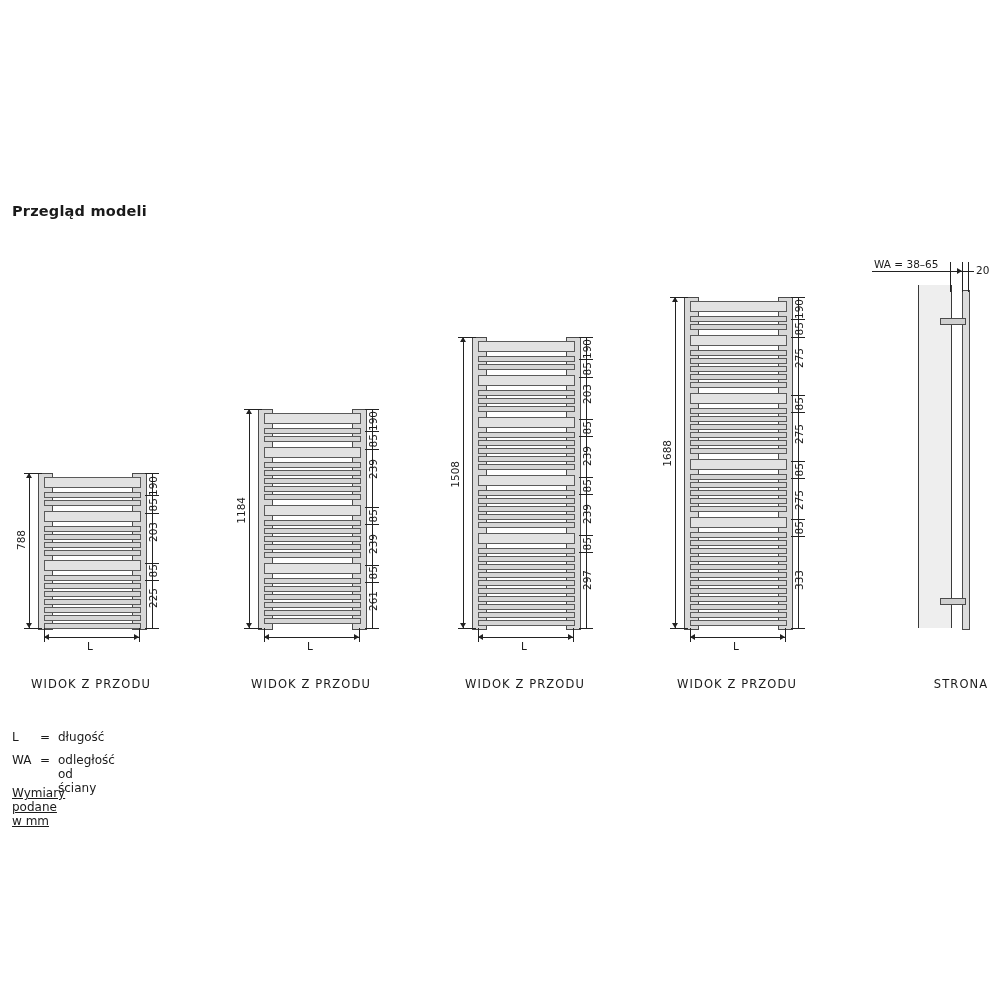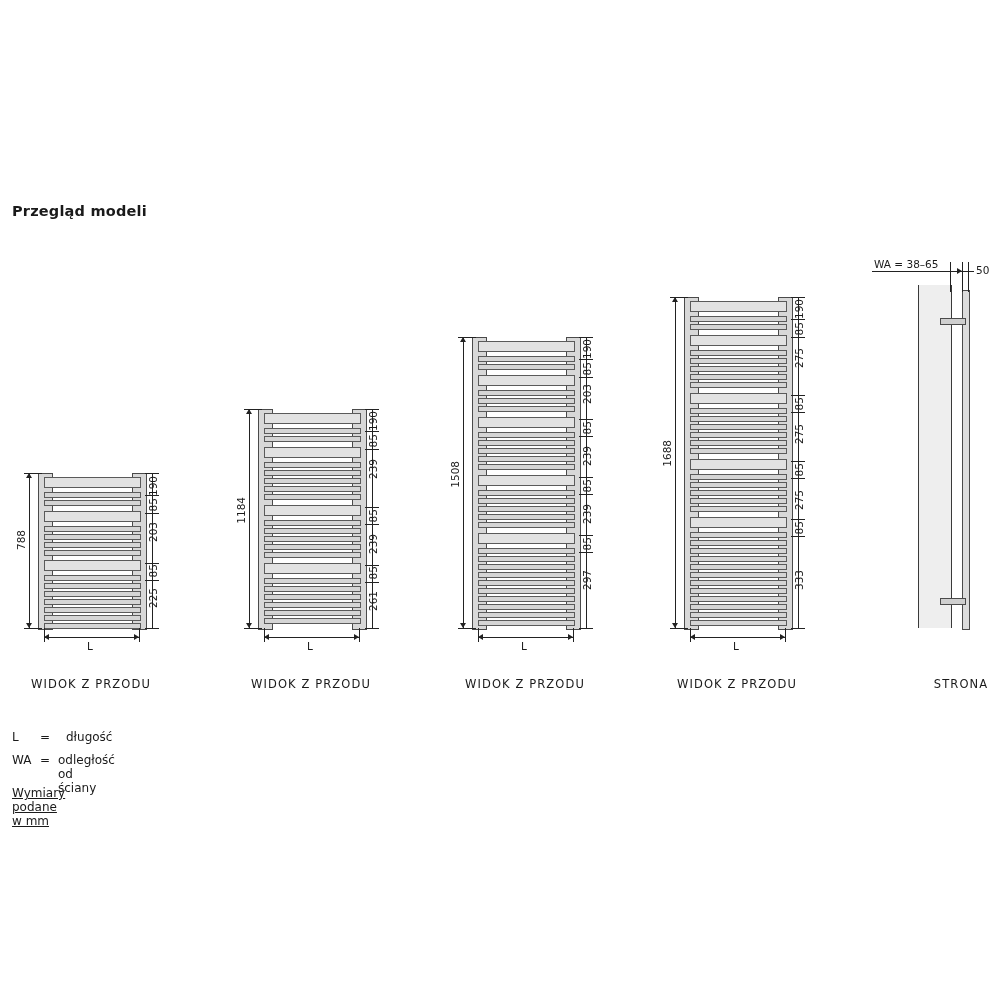--- a/index.html
+++ b/index.html
@@ -334,29 +334,29 @@
     <div class="bracket" style="left:940px;top:318px;width:24px;height:5px;"></div>
     <div class="bracket" style="left:940px;top:598px;width:24px;height:5px;"></div>
 
     <div class="vline" style="left:950px;top:262px;height:30px;"></div>
     <div class="vline" style="left:962px;top:262px;height:30px;"></div>
     <div class="vline" style="left:968px;top:262px;height:30px;"></div>
     <div class="hline" style="left:872px;top:271px;width:90px;"></div>
     <div class="arrow-r" style="left:957px;top:268px;"></div>
     <div class="hlabel" style="left:874px;top:258px;">WA = 38–65</div>
     <div class="hline" style="left:962px;top:271px;width:12px;"></div>
-    <div class="hlabel" style="left:976px;top:264px;">50</div>
+    <div class="hlabel" style="left:976px;top:264px;">20</div>
 
     <div class="caption" style="left:896px;top:677px;width:130px;">STRONA</div>
   </div>
 
   <div class="legend">
     <div class="k" style="left:12px;top:730px;">L</div>
     <div class="eq" style="left:40px;top:730px;">=</div>
-    <div class="v" style="left:58px;top:730px;margin-left:8px;">długość</div>
+    <div class="v" style="left:58px;top:730px;">długość</div>
 
     <div class="k" style="left:12px;top:753px;">WA</div>
     <div class="eq" style="left:40px;top:753px;">=</div>
     <div class="v" style="left:58px;top:753px;">odległość od ściany</div>
   </div>
 
   <div class="legend">
     <div class="v" style="left:12px;top:786px;text-decoration:underline;">Wymiary podane w mm</div>
   </div>
 

